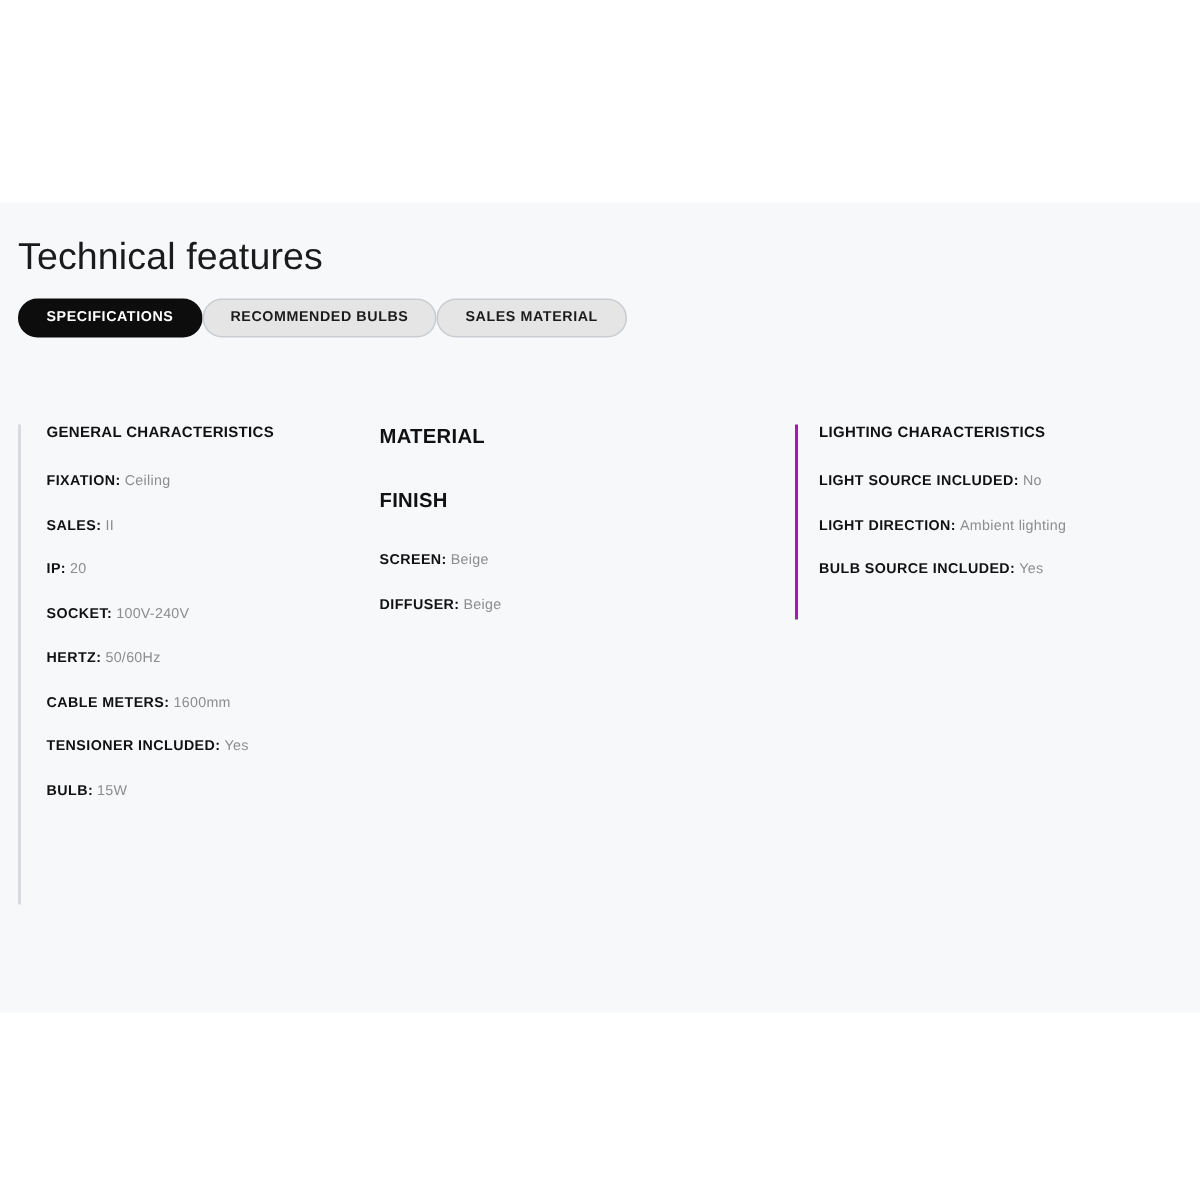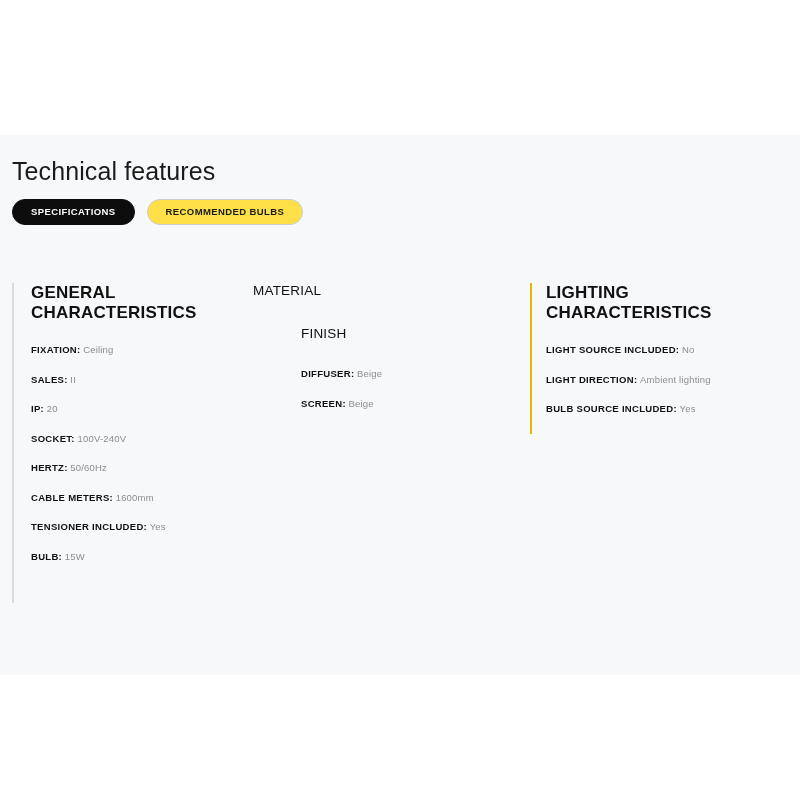--- a/index.html
+++ b/index.html
@@ -33,40 +33,39 @@
     font-size: 25px;
     font-weight: 400;
     color: #1b1b1b;
     letter-spacing: 0.1px;
   }
   .tabs {
     position: absolute;
     left: 12px;
     top: 64px;
     display: flex;
-    gap: 12px;
     align-items: flex-end;
   }
   .tab {
     border-radius: 16px;
     font-size: 9.5px;
     font-weight: 700;
     letter-spacing: 0.4px;
     padding: 7px 18px;
     white-space: nowrap;
     cursor: pointer;
     line-height: 1;
   }
   .tab.active {
     background: #0d0d0d;
     color: #ffffff;
     border: 1px solid #0d0d0d;
   }
   .tab.inactive {
-    background: #fde047;
+    background: #e5e5e5;
     color: #1b1b1b;
     border: 1px solid #c9ccd1;
   }
   .cols {
     position: absolute;
     left: 0;
     top: 148px;
     width: 800px;
   }
   .col-left {
@@ -76,26 +75,26 @@
     width: 500px;
     border-left: 2px solid #d8dade;
     padding-left: 17px;
     min-height: 320px;
   }
   .col-right {
     position: absolute;
     left: 530px;
     top: 0;
     width: 260px;
-    border-left: 2px solid #eab308;
+    border-left: 2px solid #a21caf;
     padding-left: 14px;
     min-height: 130px;
   }
   .section-head {
-    font-size: 17px;
+    font-size: 10px;
     font-weight: 700;
     color: #111111;
     letter-spacing: 0.2px;
     margin: 0 0 22px 0;
   }
   .spec-row {
     font-size: 9.5px;
     line-height: 1;
     margin-bottom: 20px;
     white-space: nowrap;
@@ -112,40 +111,41 @@
   }
   .left-inner { position: relative; }
   .subcol {
     position: absolute;
     left: 222px;
     top: 0;
     width: 270px;
   }
   .sub-head {
     font-size: 13.5px;
-    font-weight: 400;
+    font-weight: 700;
     color: #111111;
     letter-spacing: 0.2px;
     margin: 0 0 28px 0;
   }
-  .sub-block-2 { margin-top: 28px; margin-left: 48px; }
+  .sub-block-2 { margin-top: 28px; }
   .first-list { width: 210px; }
 </style>
 </head>
 <body>
 
 <div id="page">
 
   <div class="panel">
 
     <div class="panel-title">Technical features</div>
 
     <div class="tabs">
       <div class="tab active">SPECIFICATIONS</div>
       <div class="tab inactive">RECOMMENDED BULBS</div>
+      <div class="tab inactive">SALES MATERIAL</div>
     </div>
 
     <div class="cols">
 
       <div class="col-left">
         <div class="left-inner">
           <div class="first-list">
             <div class="section-head">GENERAL CHARACTERISTICS</div>
 
             <div class="spec-row">
@@ -183,25 +183,25 @@
           </div>
 
           <div class="subcol">
             <div>
               <div class="sub-head">MATERIAL</div>
             </div>
 
             <div class="sub-block-2">
               <div class="sub-head">FINISH</div>
               <div class="spec-row">
-                <span class="spec-label">DIFFUSER</span><span class="spec-label">:</span>
+                <span class="spec-label">SCREEN</span><span class="spec-label">:</span>
                 <span class="spec-value">Beige</span>
               </div>
               <div class="spec-row">
-                <span class="spec-label">SCREEN</span><span class="spec-label">:</span>
+                <span class="spec-label">DIFFUSER</span><span class="spec-label">:</span>
                 <span class="spec-value">Beige</span>
               </div>
             </div>
           </div>
         </div>
       </div>
 
       <div class="col-right">
         <div class="section-head">LIGHTING CHARACTERISTICS</div>
         <div class="spec-row">

